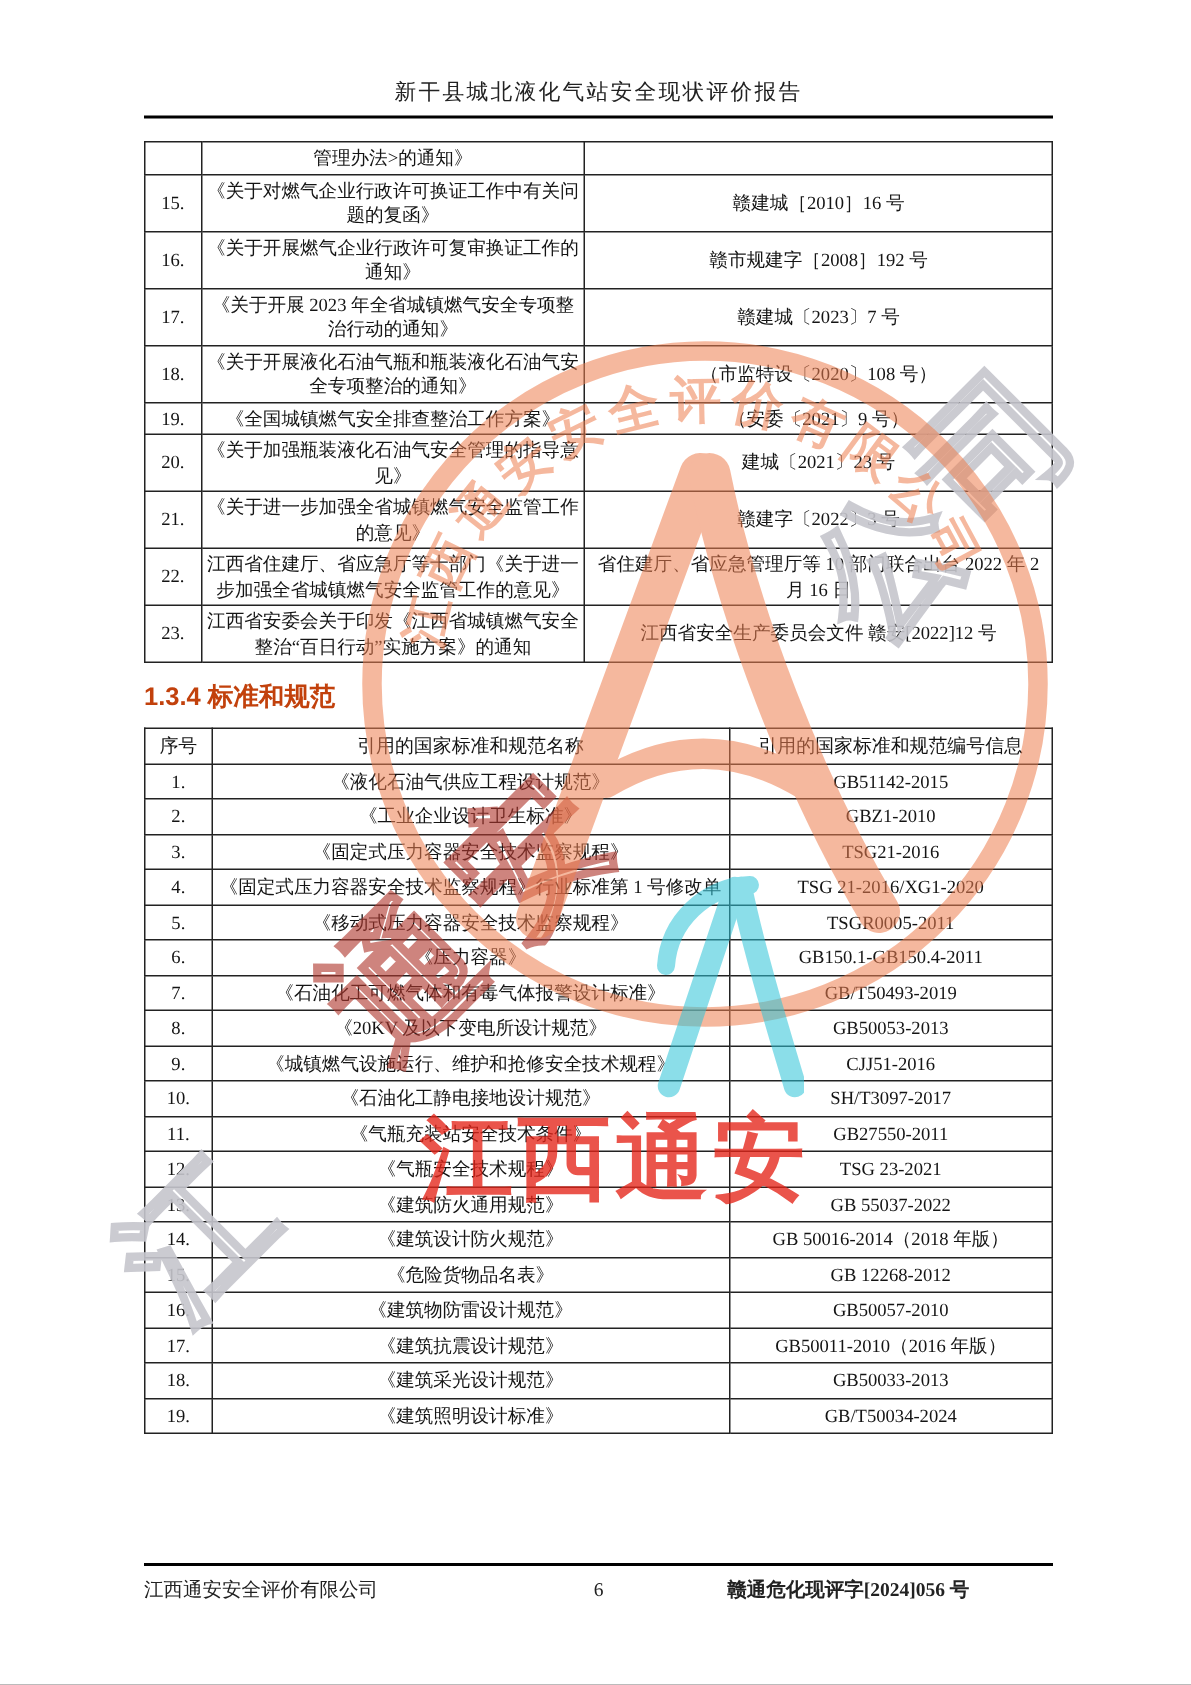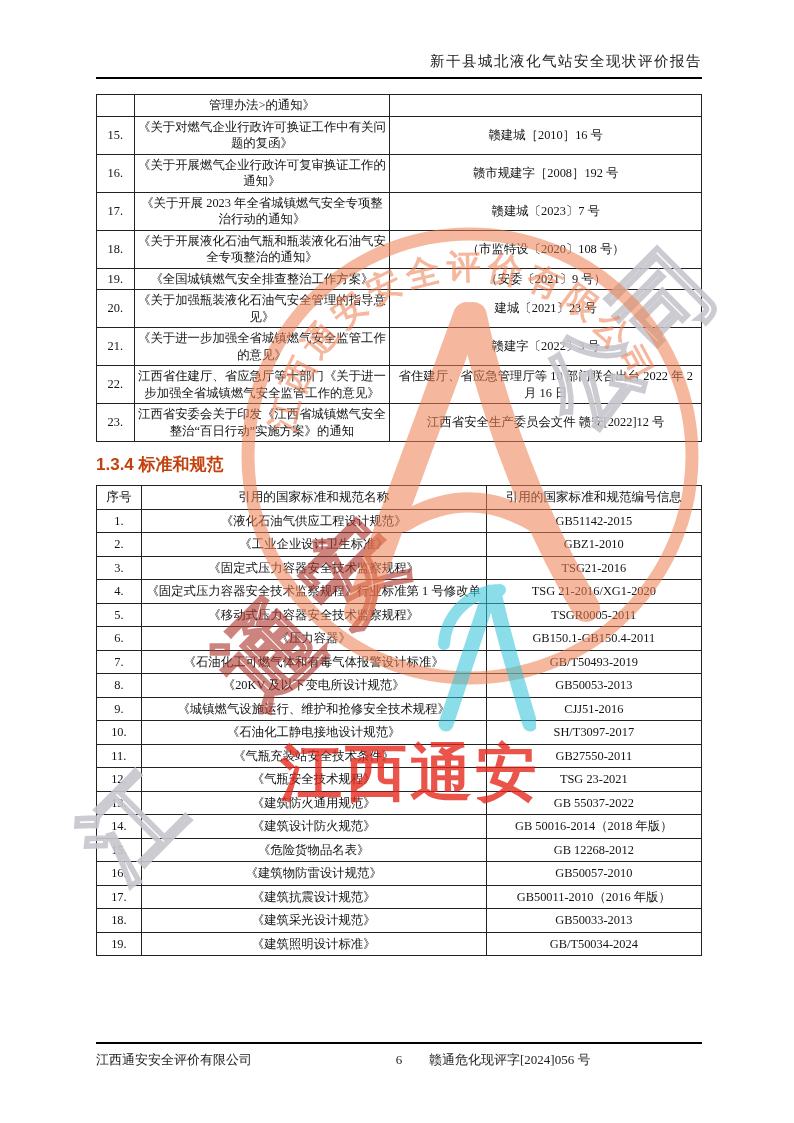--- a/index.html
+++ b/index.html
@@ -3,21 +3,21 @@
 <meta charset="utf-8">
 <style>
   html,body { margin:0; padding:0; background:#888; }
   .page {
     position:relative; width:794px; height:1123px; margin:0 auto;
     background:#ffffff; overflow:hidden;
     font-family:"Liberation Serif","DejaVu Serif",serif; color:#141414;
   }
   .content { position:absolute; left:96px; top:0; width:606px; }
   .doc-title {
-    margin-top:52px; text-align:right; font-size:14.5px;
+    margin-top:52px; text-align:center; font-size:14.5px;
     letter-spacing:1.5px; color:#222;
   }
   .header-rule { border-bottom:2px solid #000; margin-top:6px; }
 
   table { width:100%; border-collapse:collapse; table-layout:fixed;padding-left:12px; }
   td,th {
     border:1px solid #222; text-align:center; vertical-align:middle;
     font-weight:normal; padding:2px 3px; font-size:12.4px; line-height:1.33;
     word-break:break-all; overflow:hidden;
   }
@@ -36,21 +36,21 @@
   .t2 td, .t2 th { padding:3px 3px; }
   .t2 th { font-size:12.6px; }
 
   .footer {
     position:absolute; left:96px; top:1042px; width:606px;
     border-top:2px solid #000; padding-top:7px;
     display:flex; align-items:baseline; font-size:13px; color:#222;
   }
   .footer-left  { flex:1; text-align:left; }
   .footer-page  { width:60px; text-align:center; }
-  .footer-right { flex:1; text-align:left; }
+  .footer-right { flex:1; text-align:center;font-weight:bold; }
 
   
   .wm { position:absolute; pointer-events:none; }
   .wm-outline {
     color:transparent; -webkit-text-stroke:2.5px #c6c6cd;
     font-family:"Liberation Sans","DejaVu Sans",sans-serif;
     font-weight:bold; font-size:96px; transform:rotate(-45deg);
     opacity:0.9; line-height:1;
   }
   .wm-outline-red { -webkit-text-stroke:2.5px rgba(176,56,46,0.72); opacity:0.85; }

